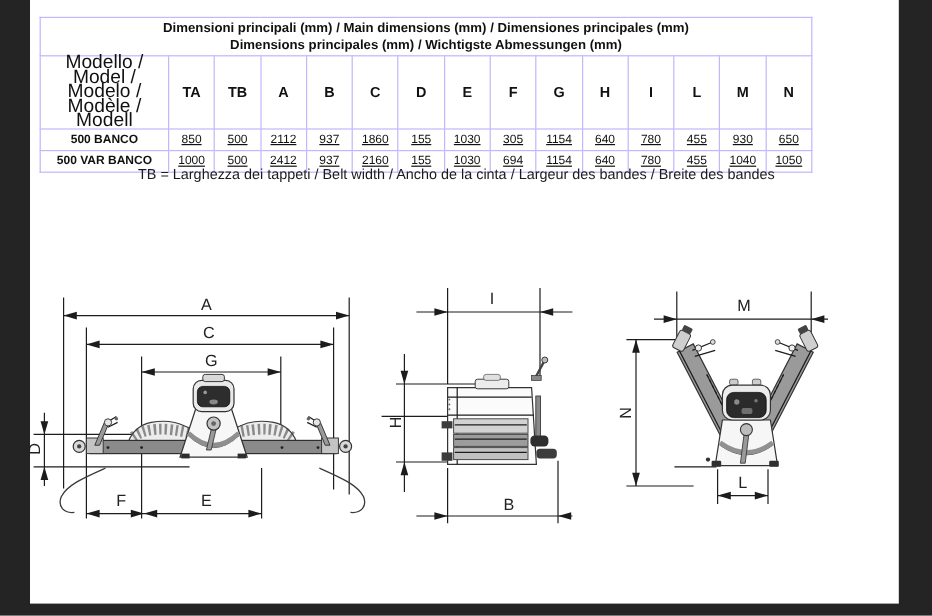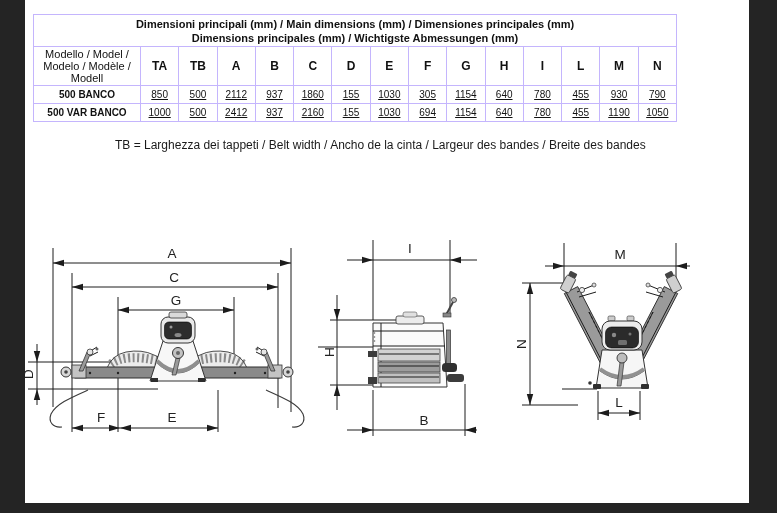--- a/index.html
+++ b/index.html
@@ -3,21 +3,21 @@
 <meta charset="utf-8">
 <style>
   html,body{margin:0;padding:0;}
   body{width:777px;height:513px;overflow:hidden;background:#242424;font-family:"Liberation Sans",sans-serif;}
   #screen{position:relative;width:777px;height:513px;}
   .paper{position:absolute;left:25px;top:0;width:724px;height:503px;background:#ffffff;}
   table.dims{position:absolute;left:8px;top:14px;width:644px;border-collapse:collapse;table-layout:fixed;background:#fff;}
   table.dims td{border:1px solid #c4b5fd;text-align:center;vertical-align:middle;padding:0;color:#111;}
   td.titlecell{height:31px;font-weight:bold;font-size:11px;line-height:14px;}
   tr.headrow td{height:38px;}
-  td.modelhdr{font-size:11px;line-height:12px;font-weight:normal;}
+  td.modelhdr{font-size:16px;line-height:12px;font-weight:normal;}
   td.colhdr{font-weight:bold;font-size:12px;}
   tr.datarow td{height:17px;}
   td.modelcell{font-weight:bold;font-size:10px;}
   td.valcell{font-size:10px;text-decoration:underline;}
   .legend{position:absolute;left:90px;top:138px;font-size:12px;line-height:15.5px;color:#1a1a1a;white-space:nowrap;}
   svg#draw{position:absolute;left:0;top:0;}
   svg#draw line{stroke:#1c1c1c;stroke-width:1;}
   svg#draw text{font-family:"Liberation Sans",sans-serif;font-size:13.5px;fill:#222;text-anchor:middle;}
   .thin{stroke:#555;stroke-width:0.8;}
 </style>
@@ -81,37 +81,37 @@
             <td class="valcell">937</td>
             <td class="valcell">1860</td>
             <td class="valcell">155</td>
             <td class="valcell">1030</td>
             <td class="valcell">305</td>
             <td class="valcell">1154</td>
             <td class="valcell">640</td>
             <td class="valcell">780</td>
             <td class="valcell">455</td>
             <td class="valcell">930</td>
-            <td class="valcell">790</td>
+            <td class="valcell">650</td>
           </tr>
           <tr class="datarow">
             <td class="modelcell">500 VAR BANCO</td>
             <td class="valcell">1000</td>
             <td class="valcell">500</td>
             <td class="valcell">2412</td>
             <td class="valcell">937</td>
             <td class="valcell">2160</td>
             <td class="valcell">155</td>
             <td class="valcell">1030</td>
             <td class="valcell">694</td>
             <td class="valcell">1154</td>
             <td class="valcell">640</td>
             <td class="valcell">780</td>
             <td class="valcell">455</td>
-            <td class="valcell">1190</td>
+            <td class="valcell">1040</td>
             <td class="valcell">1050</td>
           </tr>
         </tbody>
     </table>
 
     <div class="legend">
       <div>TB = Larghezza dei tappeti / Belt width / Ancho de la cinta / Largeur des bandes / Breite des bandes</div>
     </div>
   </div>
 

